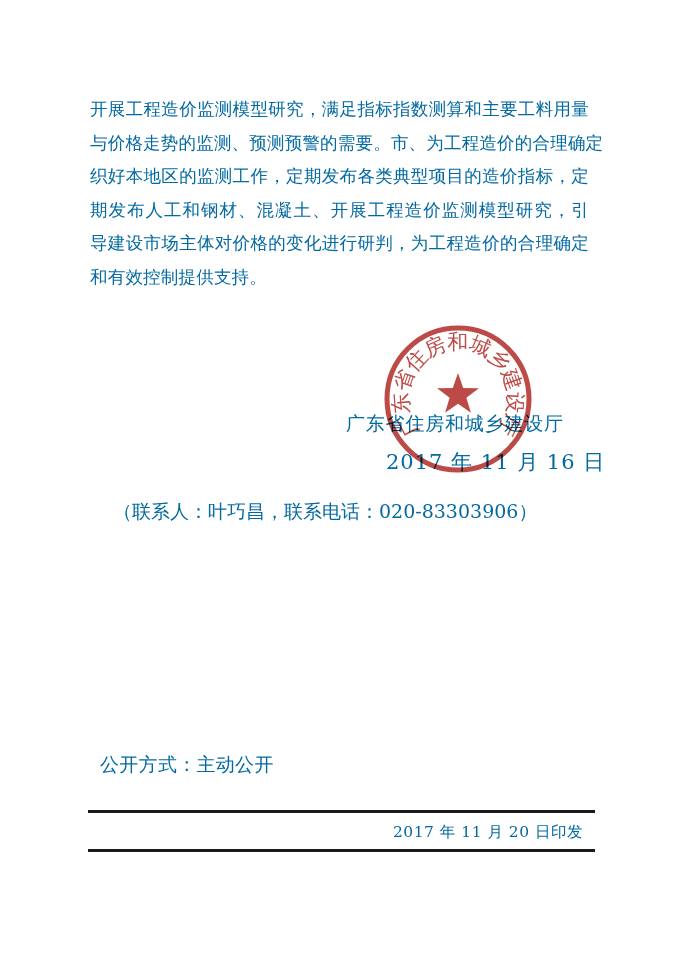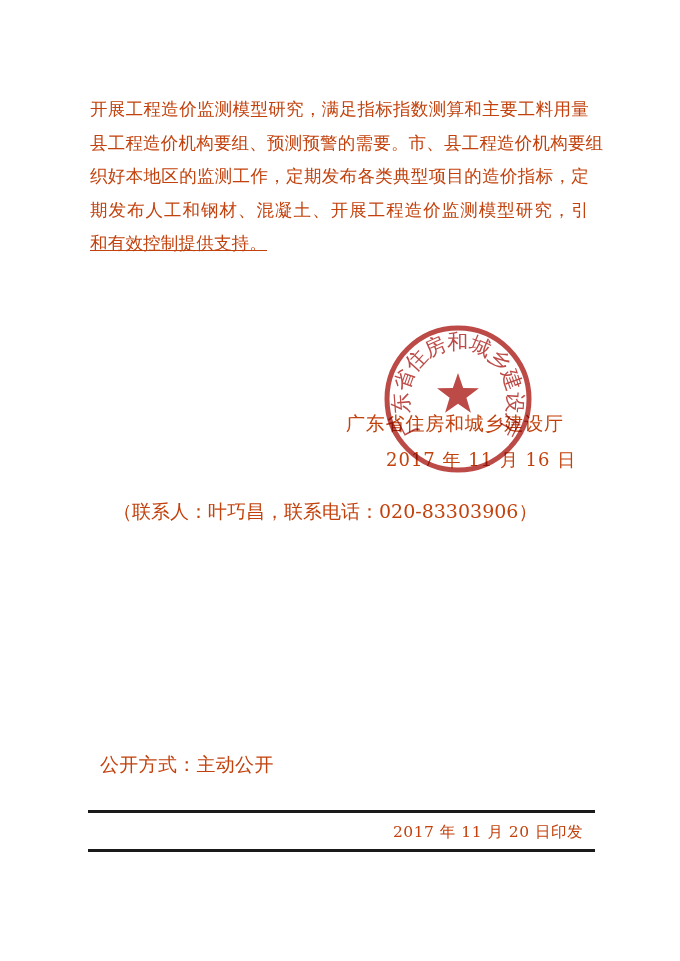--- a/index.html
+++ b/index.html
@@ -6,57 +6,56 @@
     margin: 0;
     padding: 0;
     background: #ffffff;
   }
   .page {
     position: relative;
     width: 680px;
     height: 961px;
     background: #ffffff;
     font-family: "DejaVu Serif", "Liberation Serif", serif;
-    color: #c2410c;
+    color: #0369a1;
     overflow: hidden;
   }
   
   .body-text {
     position: absolute;
     left: 90px;
     top: 93px;
     width: 499px;
     font-size: 17.5px;
     line-height: 33.5px;
     letter-spacing: 0.2px;
   }
   .body-line {
     text-align: justify;
     text-align-last: justify;
     text-justify: inter-character;
     white-space: nowrap;
   }
   .body-line.last {
     text-align-last: left;
-    text-decoration: underline;
   }
   
   .sig-issuer {
     position: absolute;
     left: 346px;
     top: 411px;
     font-size: 19px;
     letter-spacing: 0.8px;
     z-index: 1;
   }
   .sig-date {
     position: absolute;
     left: 386px;
     top: 448px;
-    font-size: 18px;
+    font-size: 21px;
     letter-spacing: 1px;
     z-index: 1;
   }
   .contact-line {
     position: absolute;
     left: 113px;
     top: 499px;
     font-size: 19px;
   }
   
@@ -111,23 +110,24 @@
     letter-spacing: 0.5px;
   }
 </style>
 </head>
 <body>
 
 <div class="page">
 
   <div class="body-text">
     <div class="body-line">开展工程造价监测模型研究，满足指标指数测算和主要工料用量</div>
-    <div class="body-line">县工程造价机构要组、预测预警的需要。市、县工程造价机构要组</div>
+    <div class="body-line">与价格走势的监测、预测预警的需要。市、为工程造价的合理确定</div>
     <div class="body-line">织好本地区的监测工作，定期发布各类典型项目的造价指标，定</div>
     <div class="body-line">期发布人工和钢材、混凝土、开展工程造价监测模型研究，引</div>
+    <div class="body-line">导建设市场主体对价格的变化进行研判，为工程造价的合理确定</div>
     <div class="body-line last">和有效控制提供支持。</div>
   </div>
 
   <div class="sig-issuer">广东省住房和城乡建设厅</div>
   <div class="sig-date">2017 年 11 月 16 日</div>
 
   <svg class="seal" viewBox="-85 -85 170 170">
     <circle r="71" fill="none" stroke-width="5" stroke="#b3312d"></circle>
     <defs>
       <path id="sealArc" d="M -38.3 32.1 A 50 50 0 1 1 38.3 32.1" fill="none"></path>

